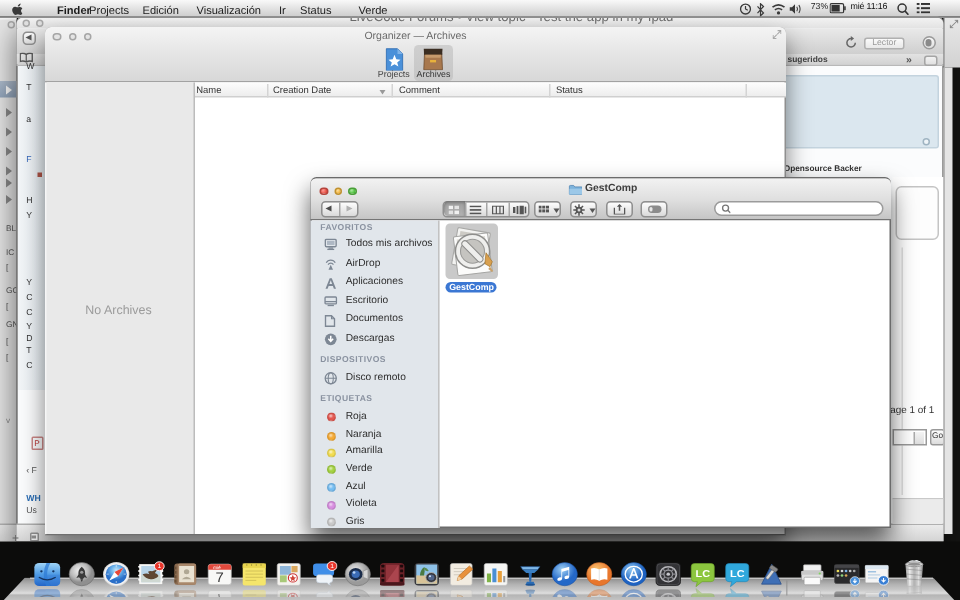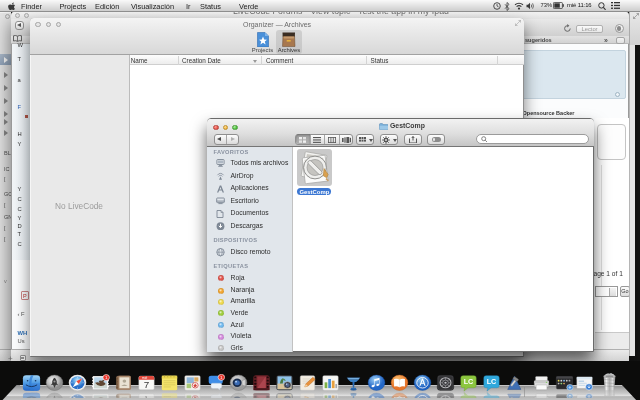--- a/index.html
+++ b/index.html
@@ -120,21 +120,21 @@
     </svg>
 <div class="ab txt" style="left:182.5px;top:48px;width:160px;text-align:center;font-size:5.9px;color:#444;font-weight:normal;line-height:1;">Projects</div>
 <svg class="ab" style="left:282px;top:32px" width="13.5" height="15" viewBox="0 0 13.5 15">
       <path d="M1 3.5 L0.5 14.5 L13 14.5 L12.5 3.5 Z" fill="#a8784e" stroke="#6b4a2c" stroke-width="0.5"></path>
       <path d="M0.5 0.5 L13 0.5 L12.8 4.5 L0.7 4.5 Z" fill="#3a2d22"></path>
       <path d="M1.5 4.5 L12 4.5 L11.8 6.5 L1.7 6.5 Z" fill="#c59a6d"></path>
       <rect x="4.7" y="8" width="4" height="1.6" fill="#e8b23c"></rect>
     </svg>
 <div class="ab txt" style="left:209px;top:48px;width:160px;text-align:center;font-size:5.9px;color:#333;font-weight:normal;line-height:1;">Archives</div>
 <div class="ab" style="left:30.2px;top:55.3px;width:100px;height:300.5px;background:#e9e9e9;border-right:1px solid #bcbcbc;border-left:1.5px solid #f6f6f6"></div>
-<div class="ab txt" style="left:-1px;top:201.5px;width:160px;text-align:center;font-size:8.3px;color:#9b9b9b;font-weight:normal;line-height:1;">No LiveCode</div>
+<div class="ab txt" style="left:-1px;top:201.5px;width:160px;text-align:center;font-size:8.3px;color:#9b9b9b;font-weight:normal;line-height:1;">No Archives</div>
 <div class="ab" style="left:130.2px;top:55.3px;width:393.4px;height:10.2px;background:linear-gradient(#fdfdfd,#ededed);border-bottom:1px solid #cfcfcf"></div>
 <div class="ab txt" style="left:130.8px;top:57.5px;font-size:6.3px;color:#333;font-weight:normal;line-height:1;">Name</div>
 <div class="ab txt" style="left:182px;top:57.5px;font-size:6.3px;color:#333;font-weight:normal;line-height:1;">Creation Date</div>
 <div class="ab txt" style="left:266px;top:57.5px;font-size:6.3px;color:#333;font-weight:normal;line-height:1;">Comment</div>
 <div class="ab txt" style="left:370.6px;top:57.5px;font-size:6.3px;color:#333;font-weight:normal;line-height:1;">Status</div>
 <div class="ab" style="left:253px;top:59.5px;width:0;height:0;border-top:3px solid #999;border-left:2.6px solid transparent;border-right:2.6px solid transparent"></div>
 <div class="ab" style="left:177.8px;top:56px;width:1px;height:9px;background:#d4d4d4"></div>
 <div class="ab" style="left:261px;top:56px;width:1px;height:9px;background:#d4d4d4"></div>
 <div class="ab" style="left:365.5px;top:56px;width:1px;height:9px;background:#d4d4d4"></div>
 <div class="ab" style="left:497px;top:56px;width:1px;height:9px;background:#d4d4d4"></div>
@@ -904,21 +904,21 @@
         <g stroke="#7a7a7a" stroke-width="0.4" opacity="0.85">
           <line x1="4.5" y1="8" x2="16.5" y2="9"></line>
           <line x1="4.7" y1="11.5" x2="16.3" y2="12.5"></line>
           <line x1="5" y1="15" x2="16" y2="15.8"></line>
         </g>
 </svg></div>
 <div class="ab" style="left:0px;top:0px;width:640px;height:11.5px;background:linear-gradient(#f9f9f9,#cdcdcd);border-bottom:1px solid #8e8e8e"></div>
 <svg class="ab" style="left:7.5px;top:2px" width="7" height="8" viewBox="0 0 7 8">
       <path d="M4.2 1.4 Q4.9 0.5 5.8 0.4 Q5.8 1.4 5 2 Q4.3 2.5 3.9 2.2 Q3.8 1.9 4.2 1.4 Z M5.4 2.6 Q6.4 2.7 7 3.6 Q6 4.2 6 5.2 Q6 6.3 7 6.8 Q6.5 7.9 5.7 8 Q5.1 8 4.5 7.7 Q3.9 7.4 3.4 7.7 Q2.8 8 2.3 8 Q1.3 7.9 0.6 6.4 Q-0.3 4.5 0.5 3.3 Q1.1 2.5 2.1 2.5 Q2.7 2.5 3.3 2.8 Q3.8 3 4.3 2.8 Q5 2.5 5.4 2.6 Z" fill="#3a3a3a"></path>
     </svg>
-<div class="ab txt" style="left:21px;top:2.6px;font-size:7.4px;color:#1c1c1c;font-weight:normal;line-height:1;">Finder</div>
+<div class="ab txt" style="left:38px;top:2.6px;font-size:7.4px;color:#1c1c1c;font-weight:bold;line-height:1;">Finder</div>
 <div class="ab txt" style="left:59.4px;top:2.6px;font-size:7.4px;color:#1c1c1c;font-weight:normal;line-height:1;">Projects</div>
 <div class="ab txt" style="left:95px;top:2.6px;font-size:7.4px;color:#1c1c1c;font-weight:normal;line-height:1;">Edición</div>
 <div class="ab txt" style="left:131px;top:2.6px;font-size:7.4px;color:#1c1c1c;font-weight:normal;line-height:1;">Visualización</div>
 <div class="ab txt" style="left:186px;top:2.6px;font-size:7.4px;color:#1c1c1c;font-weight:normal;line-height:1;">Ir</div>
 <div class="ab txt" style="left:200px;top:2.6px;font-size:7.4px;color:#1c1c1c;font-weight:normal;line-height:1;">Status</div>
 <div class="ab txt" style="left:239px;top:2.6px;font-size:7.4px;color:#1c1c1c;font-weight:normal;line-height:1;">Verde</div>
 <svg class="ab" style="left:493px;top:2px" width="8" height="8" viewBox="0 0 8 8">
       <circle cx="4" cy="4" r="3.3" fill="none" stroke="#3a3a3a" stroke-width="0.9"></circle>
       <path d="M4 2 L4 4 L5.5 4.8" stroke="#3a3a3a" stroke-width="0.8" fill="none"></path>
     </svg>

